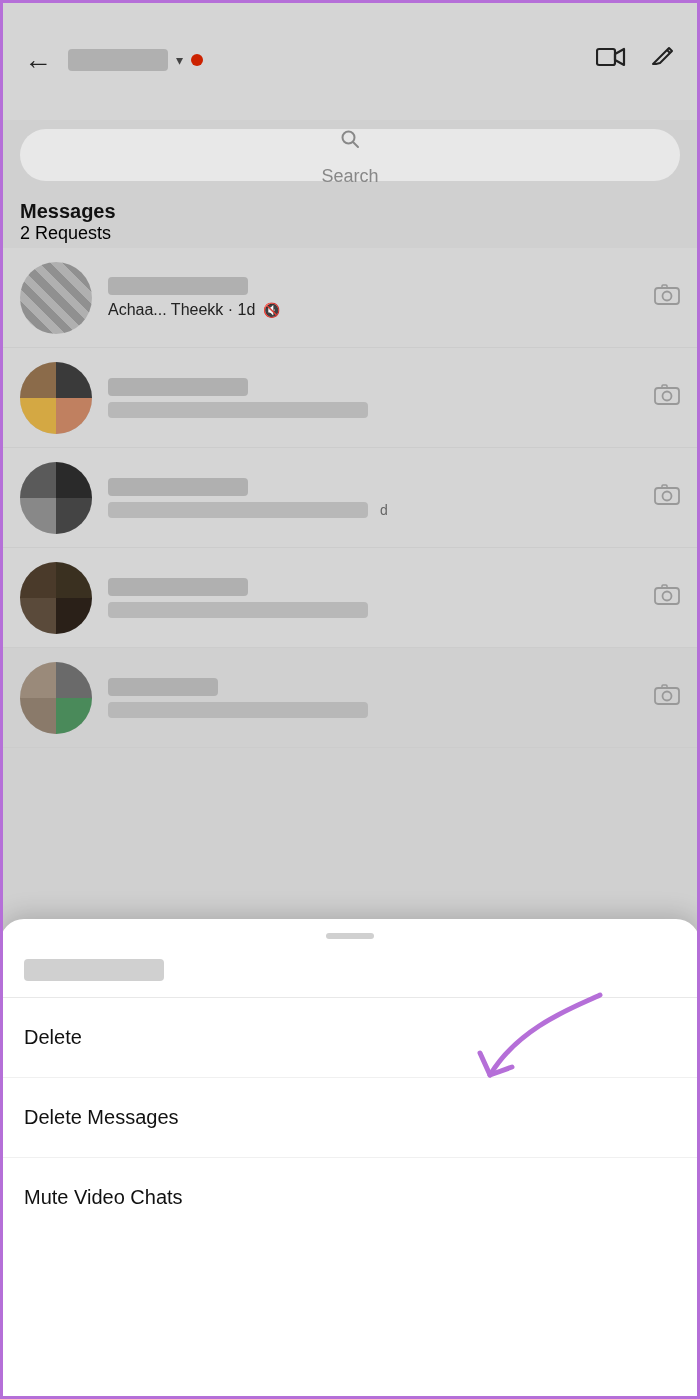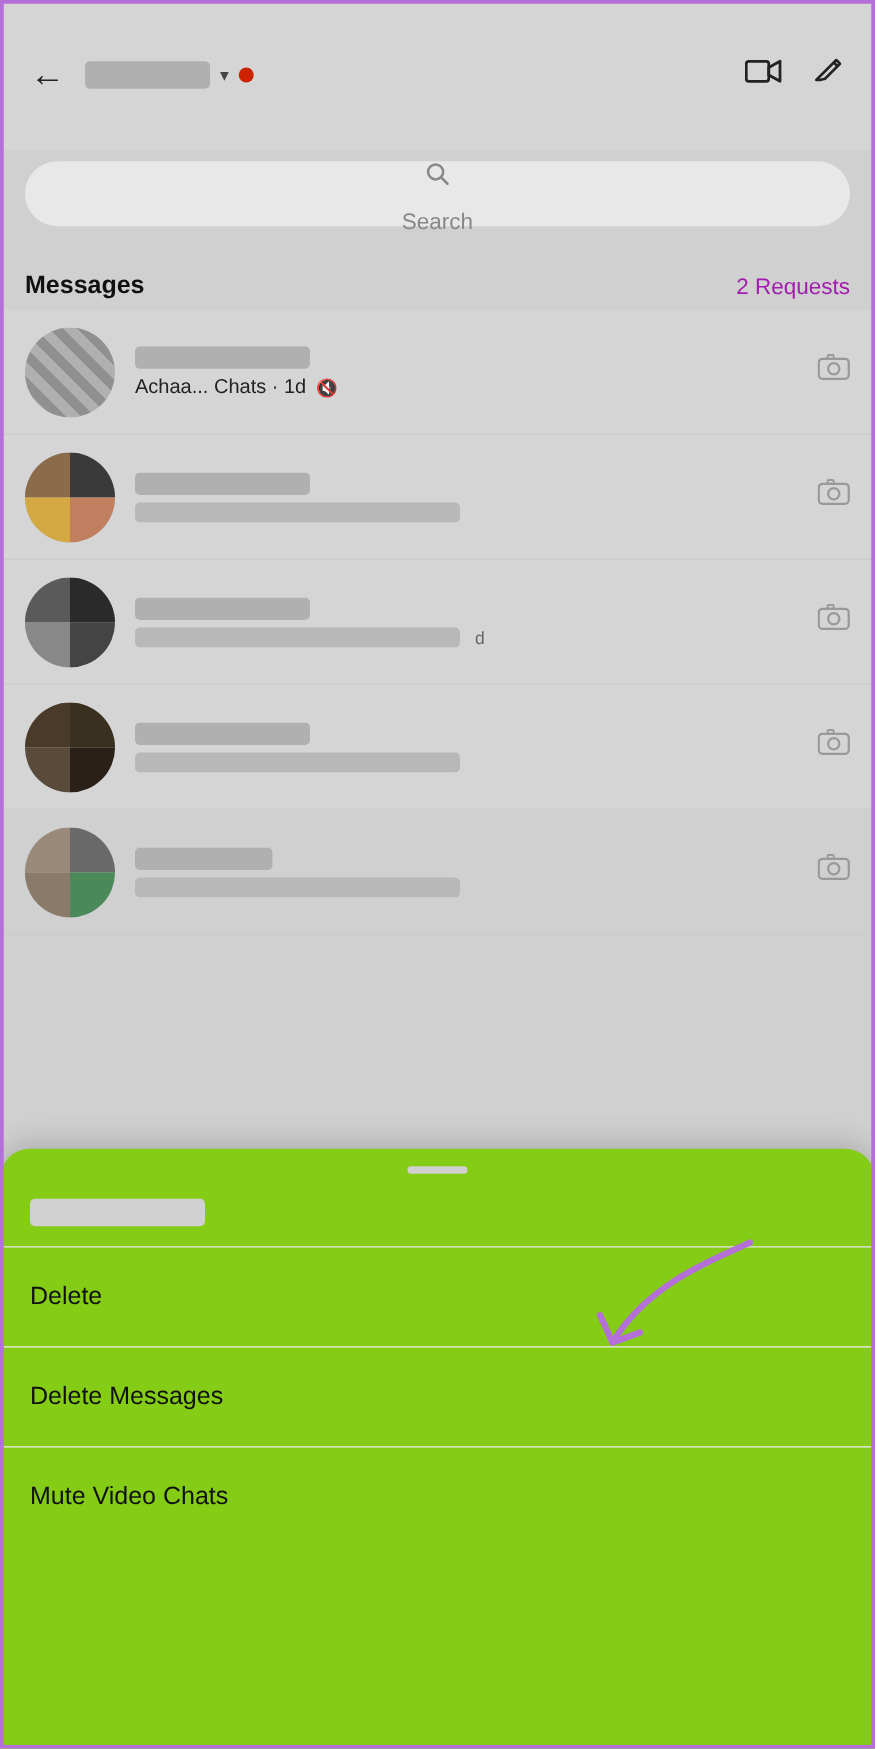--- a/index.html
+++ b/index.html
@@ -113,32 +113,33 @@
       font-weight: 400;
     }
 
     
     .messages-header {
       position: absolute;
       top: 200px;
       left: 20px;
       right: 20px;
       display: flex;
-      align-items: flex-end;
+      align-items: flex-start;
       justify-content: space-between;
       height: 40px;
+      flex-direction: column;
     }
     .messages-title {
       font-size: 20px;
       font-weight: 700;
       color: #111;
     }
     .requests-link {
       font-size: 18px;
-      color: #a21caf;
+      color: #000000;
       font-weight: 500;
     }
 
     
     .conv-list {
       position: absolute;
       top: 248px;
       left: 0; right: 0;
       bottom: 440px;
     }
@@ -238,21 +239,21 @@
       font-size: 16px;
       font-weight: 500;
       color: #222;
     }
 
     
     .bottom-sheet {
       position: absolute;
       bottom: 0; left: 0; right: 0;
       height: 480px;
-      background: #84cc16;
+      background: #ffffff;
       border-radius: 24px 24px 0 0;
       box-shadow: 0 -4px 24px rgba(0,0,0,0.18);
     }
     .sheet-handle {
       width: 48px;
       height: 6px;
       background: #d0d0d0;
       border-radius: 3px;
       margin: 14px auto 0;
     }
@@ -372,21 +373,21 @@
 
   <div class="conv-item">
     <div class="avatar-blur avatar-partial">
       <div class="avatar-blur-inner"></div>
     </div>
     <div class="conv-content">
       <div class="conv-name-row">
         <div class="conv-name-blur"></div>
       </div>
       <div class="conv-meta">
-        <span class="conv-name-text">Achaa... Chats · 1d</span>
+        <span class="conv-name-text">Achaa... Theekk · 1d</span>
         <span style="font-size:14px; color:#888;">🔇</span>
       </div>
     </div>
     <div class="conv-right">
       <span class="camera-icon">
         <svg width="26" height="22" viewBox="0 0 26 22" fill="none">
           <rect x="1" y="4" width="24" height="16" rx="3" stroke="#999" stroke-width="1.8" fill="none"></rect>
           <circle cx="13" cy="12" r="4.5" stroke="#999" stroke-width="1.8" fill="none"></circle>
           <rect x="8" y="1" width="5" height="3" rx="1" stroke="#999" stroke-width="1.5" fill="none"></rect>
         </svg>

